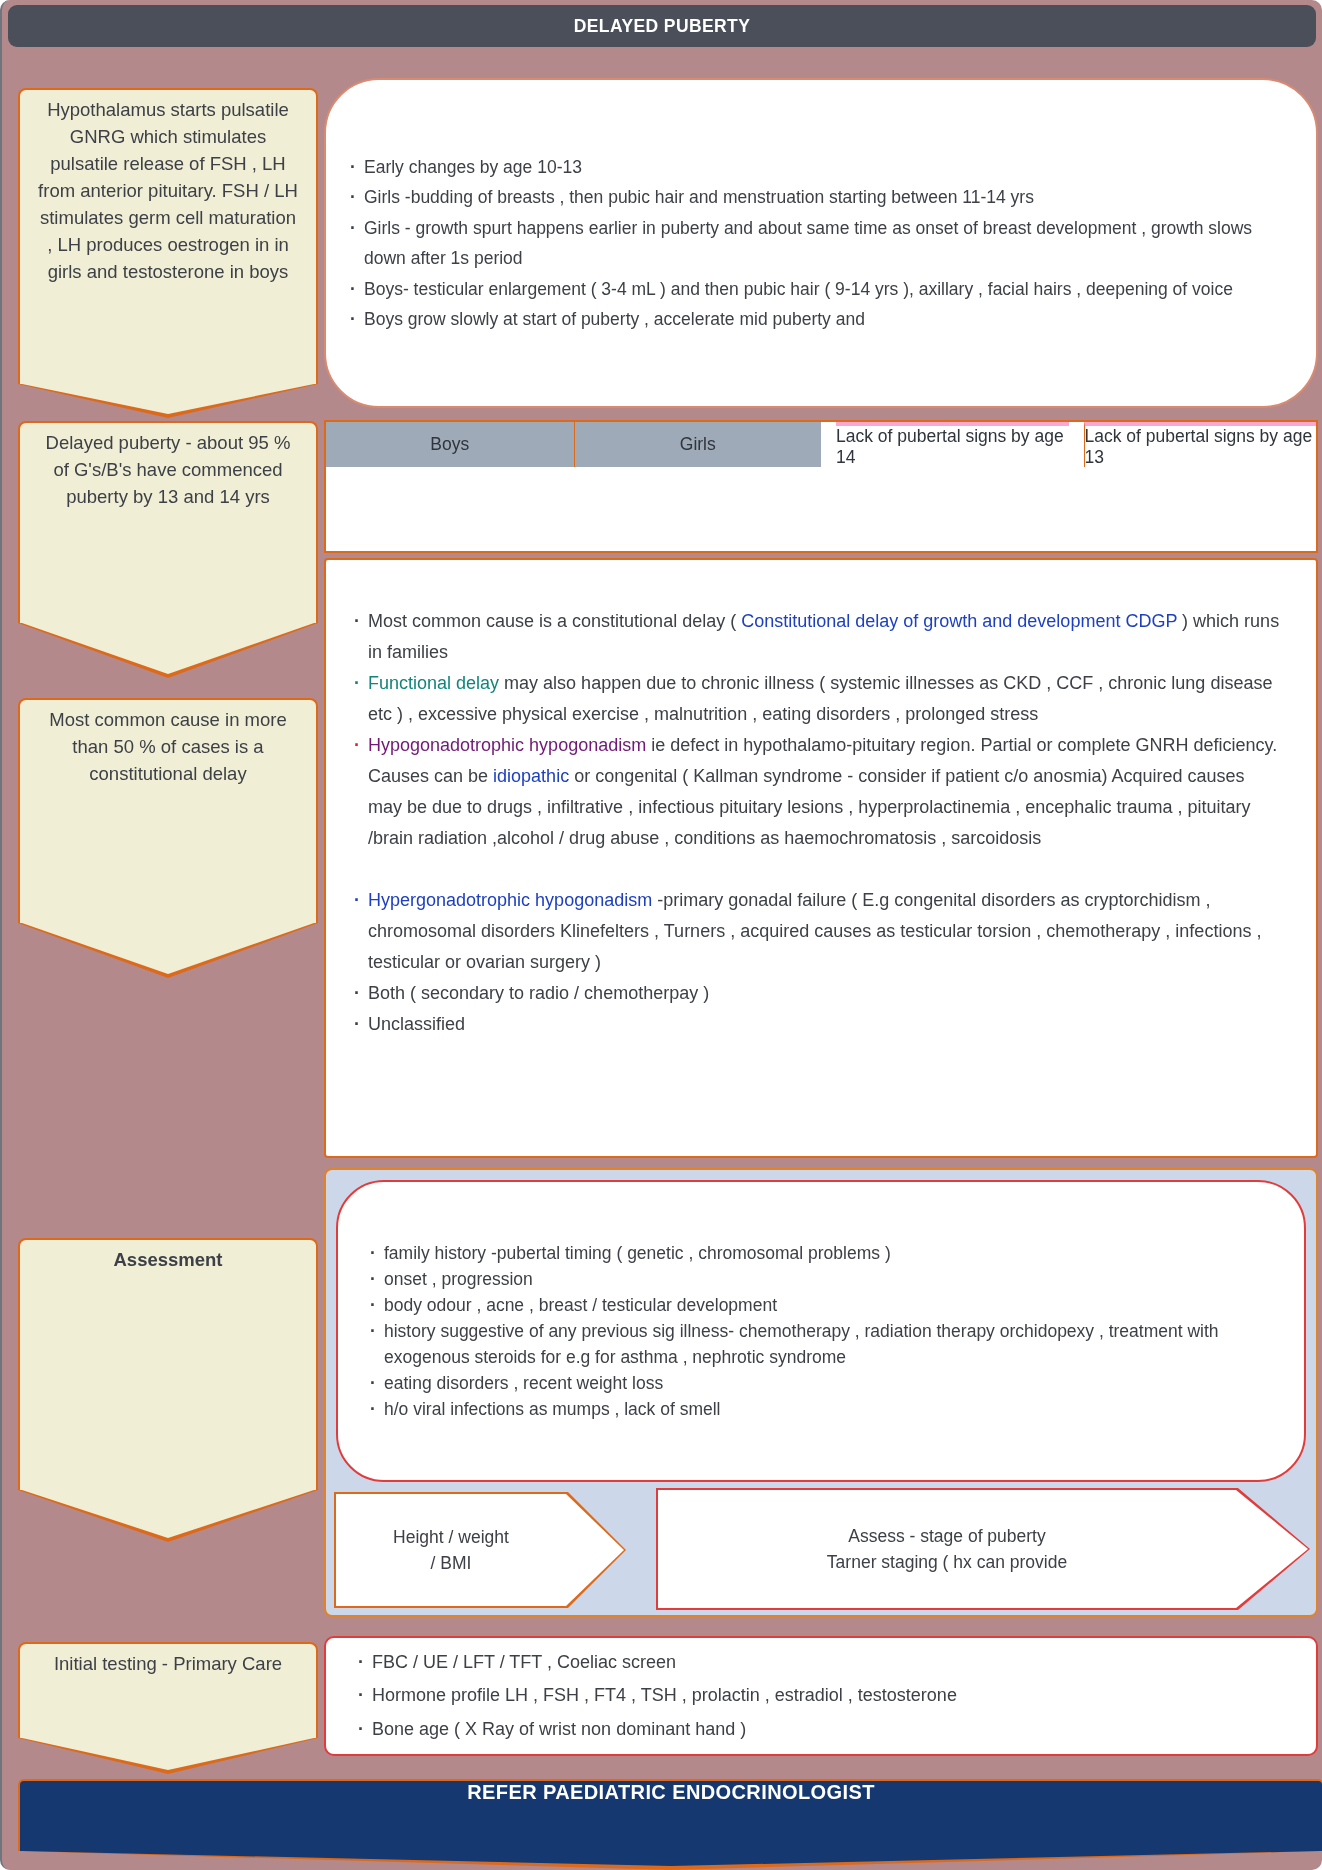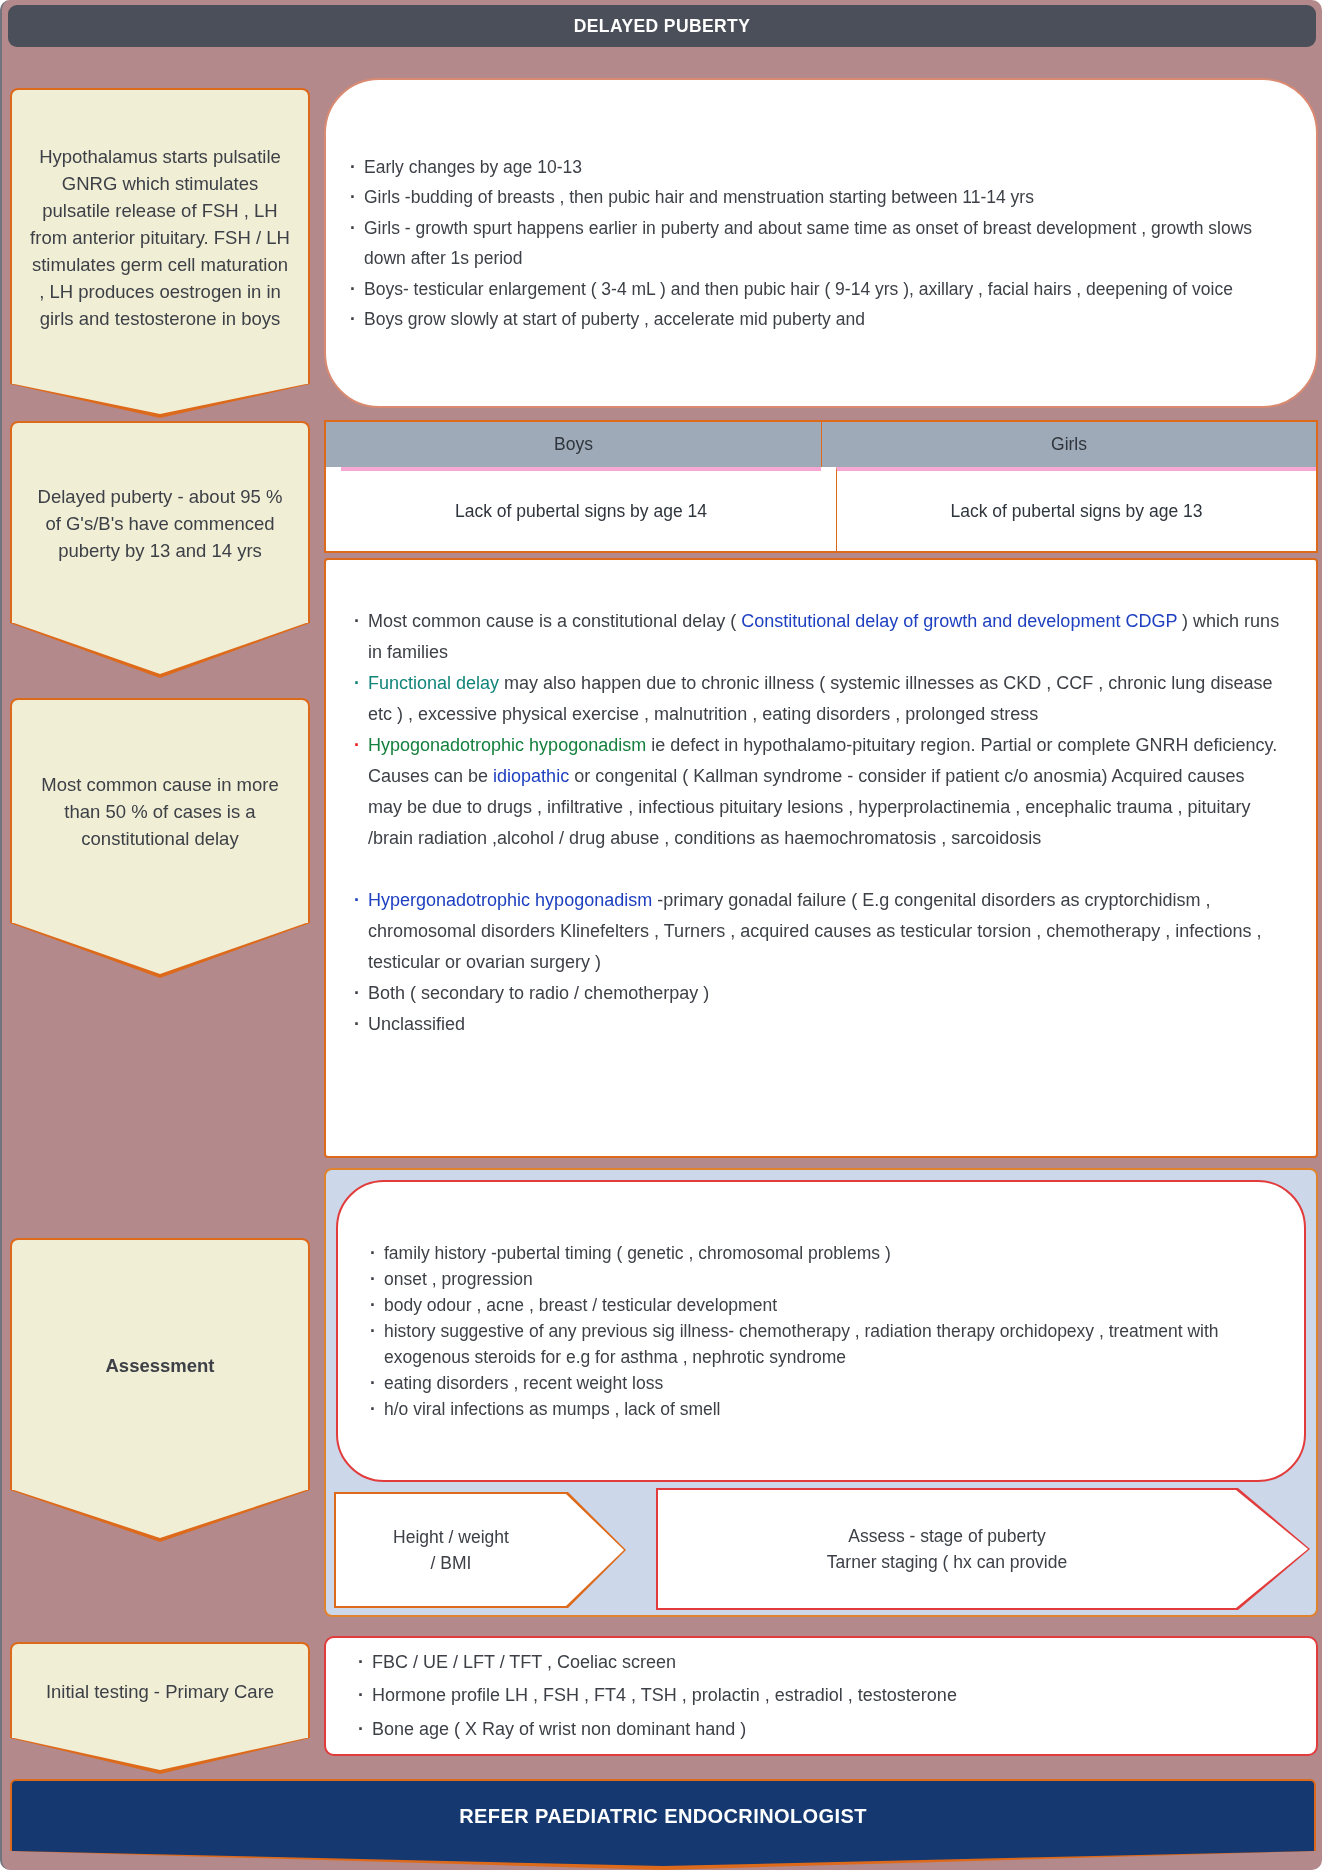--- a/index.html
+++ b/index.html
@@ -12,21 +12,21 @@
   .titlebar{
     position:absolute;left:6px;top:5px;width:1308px;height:42px;
     background:#4a4f59;border-radius:9px;display:flex;align-items:center;justify-content:center;
     color:#ffffff;font-weight:bold;font-size:17.5px;letter-spacing:.4px;
   }
   
   .vbanner{
     position:absolute;box-sizing:border-box;
     background:var(--fill);border:2px solid var(--stroke);border-bottom:none;
     border-radius:8px 8px 0 0;
-    display:flex;align-items:center;justify-content:center;text-align:center;
+    display:flex;justify-content:center;text-align:center;margin-left:8px;
   }
   .vbanner::before{
     content:"";position:absolute;left:-2px;right:-2px;top:100%;height:var(--vh);
     background:var(--stroke);clip-path:polygon(0 0,100% 0,50% 100%);
   }
   .vbanner::after{
     content:"";position:absolute;left:2px;right:2px;top:100%;height:calc(var(--vh) - 4px);
     background:var(--fill);clip-path:polygon(0 0,100% 0,50% 100%);
   }
   .flowstep{--fill:#f1eed6;--stroke:#dd6a1b;left:8px;width:300px;
@@ -52,21 +52,21 @@
     padding:46px 36px 16px 26px;
   }
   #results{
     top:1636px;height:120px;border:2px solid #e23b3b;border-radius:10px;
     display:flex;align-items:center;padding:6px 24px 6px 30px;
   }
   
   #def-table{
     position:absolute;left:322px;top:420px;width:994px;height:133px;box-sizing:border-box;
     border:2px solid #dd6a1b;background:#ffffff;
-    display:grid;grid-template-columns:1fr 1fr;grid-template-rows:45px 1fr;
+    display:grid;grid-template-columns:1fr 1fr 1fr 1fr;grid-template-rows:45px 1fr;
     font-size:17.5px;
   }
   #def-table .cell{display:flex;align-items:center;justify-content:center;box-sizing:border-box;color:#2f353c;}
   #def-table .hdr{background:#9faab9;}
   #def-table .col2{border-left:1px solid #dd6a1b;}
   #def-table .row2{border-top:4px solid #f9a8d4;margin-left:15px;}
   
   #assess-panel{
     position:absolute;left:322px;top:1168px;width:994px;height:449px;box-sizing:border-box;
     background:#ccd8e9;border:2px solid #e0832d;border-radius:8px;
@@ -95,21 +95,21 @@
   #causes ul.bullets{font-size:18px;line-height:31px;}
   #causes li.gap-above{margin-top:31px;}
   #causes li:nth-child(2)::before{color:#12857a;}
   #causes li:nth-child(3)::before{color:#ea1d1d;}
   #causes li:nth-child(4)::before{color:#1d3fc0;}
   #history-box ul.bullets{font-size:17.5px;line-height:26px;}
   #results ul.bullets{font-size:18px;line-height:33.5px;}
   
   .c-blue{color:#1d3fc0;}
   .c-teal{color:#12857a;}
-  .c-red{color:#15803d;}
+  .c-red{color:#701a75;}
 </style>
 </head>
 <body>
 
 <div id="page">
 
   <div class="titlebar">
     <span>DELAYED PUBERTY</span>
   </div>
 

